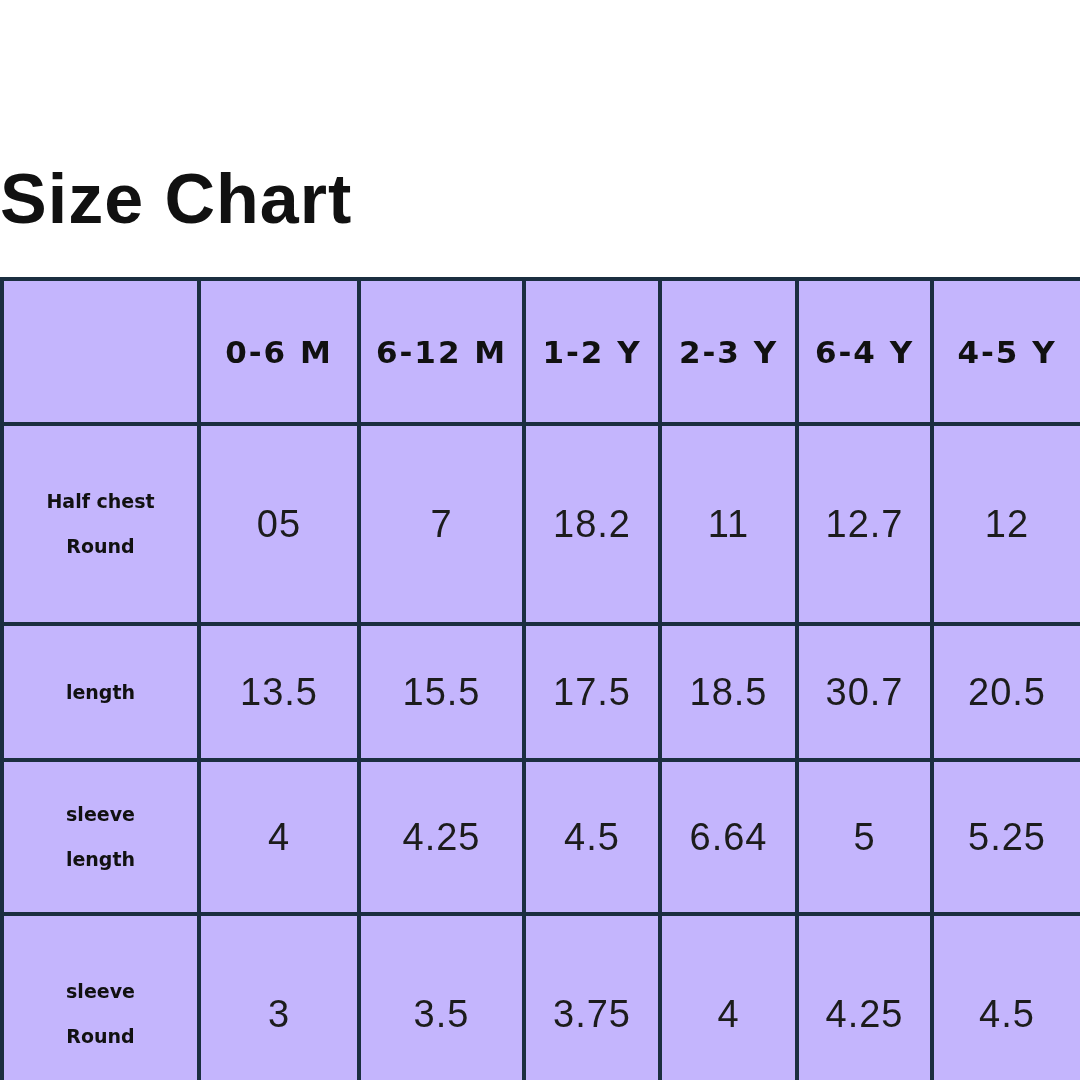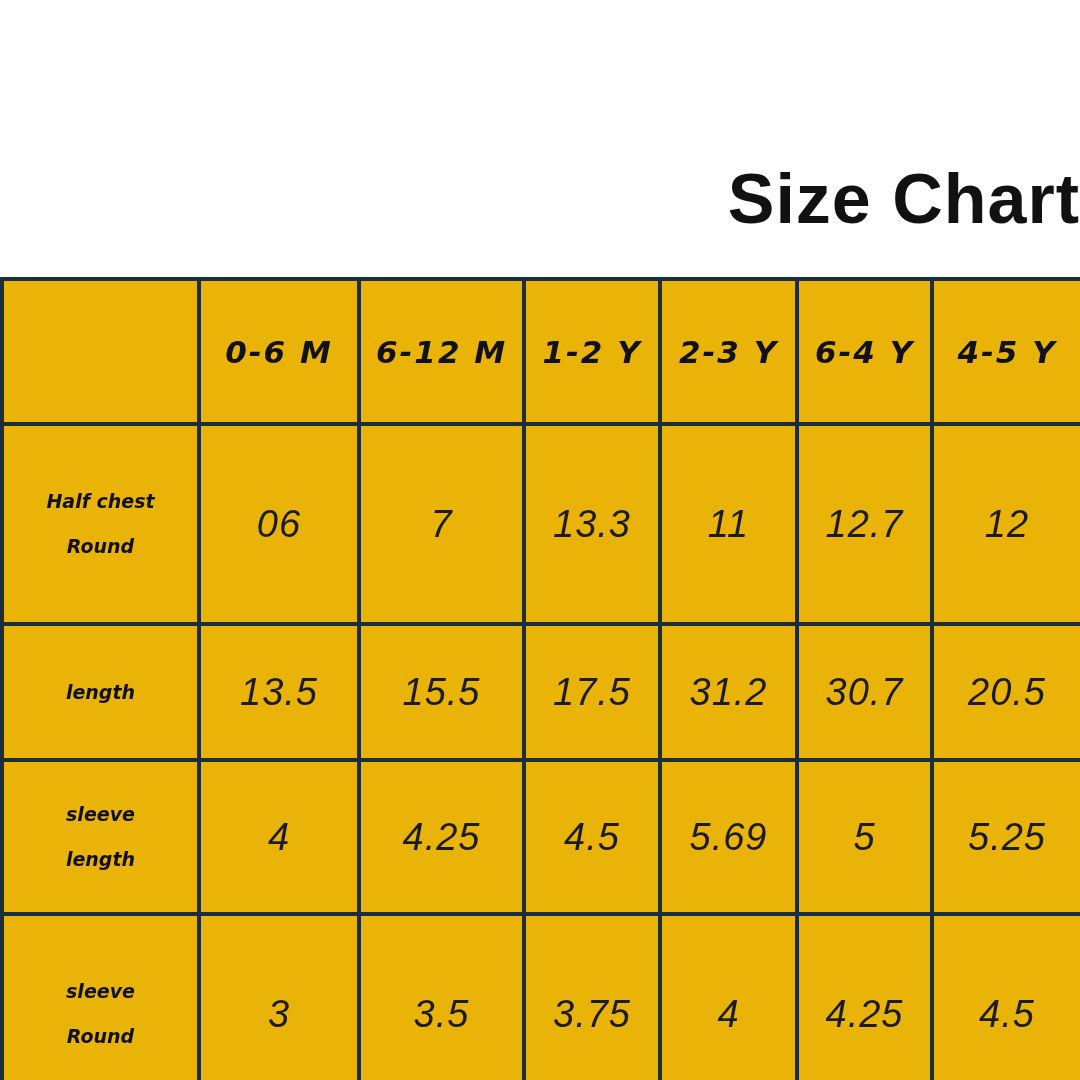--- a/index.html
+++ b/index.html
@@ -11,42 +11,41 @@
   html,body{margin:0;padding:0;}
   body{
     width:1080px;height:1080px;
     overflow:hidden;
     background:#ffffff;
     font-family:"Liberation Sans",sans-serif;
   }
   .page-title{
     margin:0;
     padding-top:158px;
-    text-align:right;
+    text-align:left;
     font-family:"Liberation Sans",sans-serif;
     font-weight:bold;
     font-size:70px;
     line-height:82px;
     letter-spacing:1px;
     color:var(--ink);
   }
   table.size-table{
     border-collapse:collapse;
     table-layout:fixed;
     width:1080px;
     margin-top:37px;
   }
   .size-table th,
   .size-table td{
     border:4px solid var(--border);
     text-align:center;
     vertical-align:middle;
-    background:#eab308;
+    background:#c4b5fd;
     overflow:hidden;
-    font-style:italic;
   }
   .size-table thead tr{height:145px;}
   .size-table tr.row-0{height:200px;}
   .size-table tr.row-1{height:136px;}
   .size-table tr.row-2{height:154px;}
   .size-table tr.row-3{height:200px;}
   .col-head{
     font-family:"DejaVu Sans","Liberation Sans",sans-serif;
     font-weight:bold;
     font-size:31px;
@@ -92,42 +91,42 @@
       <th class="col-head">6-12 M</th>
       <th class="col-head">1-2 Y</th>
       <th class="col-head">2-3 Y</th>
       <th class="col-head">6-4 Y</th>
       <th class="col-head">4-5 Y</th>
     </tr>
   </thead>
   <tbody>
     <tr class="row-0">
       <th class="row-head">Half chest Round</th>
-      <td class="value-cell">06</td>
+      <td class="value-cell">05</td>
       <td class="value-cell">7</td>
-      <td class="value-cell">13.3</td>
+      <td class="value-cell">18.2</td>
       <td class="value-cell">11</td>
       <td class="value-cell">12.7</td>
       <td class="value-cell">12</td>
     </tr>
     <tr class="row-1">
       <th class="row-head">length</th>
       <td class="value-cell">13.5</td>
       <td class="value-cell">15.5</td>
       <td class="value-cell">17.5</td>
-      <td class="value-cell">31.2</td>
+      <td class="value-cell">18.5</td>
       <td class="value-cell">30.7</td>
       <td class="value-cell">20.5</td>
     </tr>
     <tr class="row-2">
       <th class="row-head">sleeve length</th>
       <td class="value-cell">4</td>
       <td class="value-cell">4.25</td>
       <td class="value-cell">4.5</td>
-      <td class="value-cell">5.69</td>
+      <td class="value-cell">6.64</td>
       <td class="value-cell">5</td>
       <td class="value-cell">5.25</td>
     </tr>
     <tr class="row-3">
       <th class="row-head">sleeve Round</th>
       <td class="value-cell">3</td>
       <td class="value-cell">3.5</td>
       <td class="value-cell">3.75</td>
       <td class="value-cell">4</td>
       <td class="value-cell">4.25</td>

